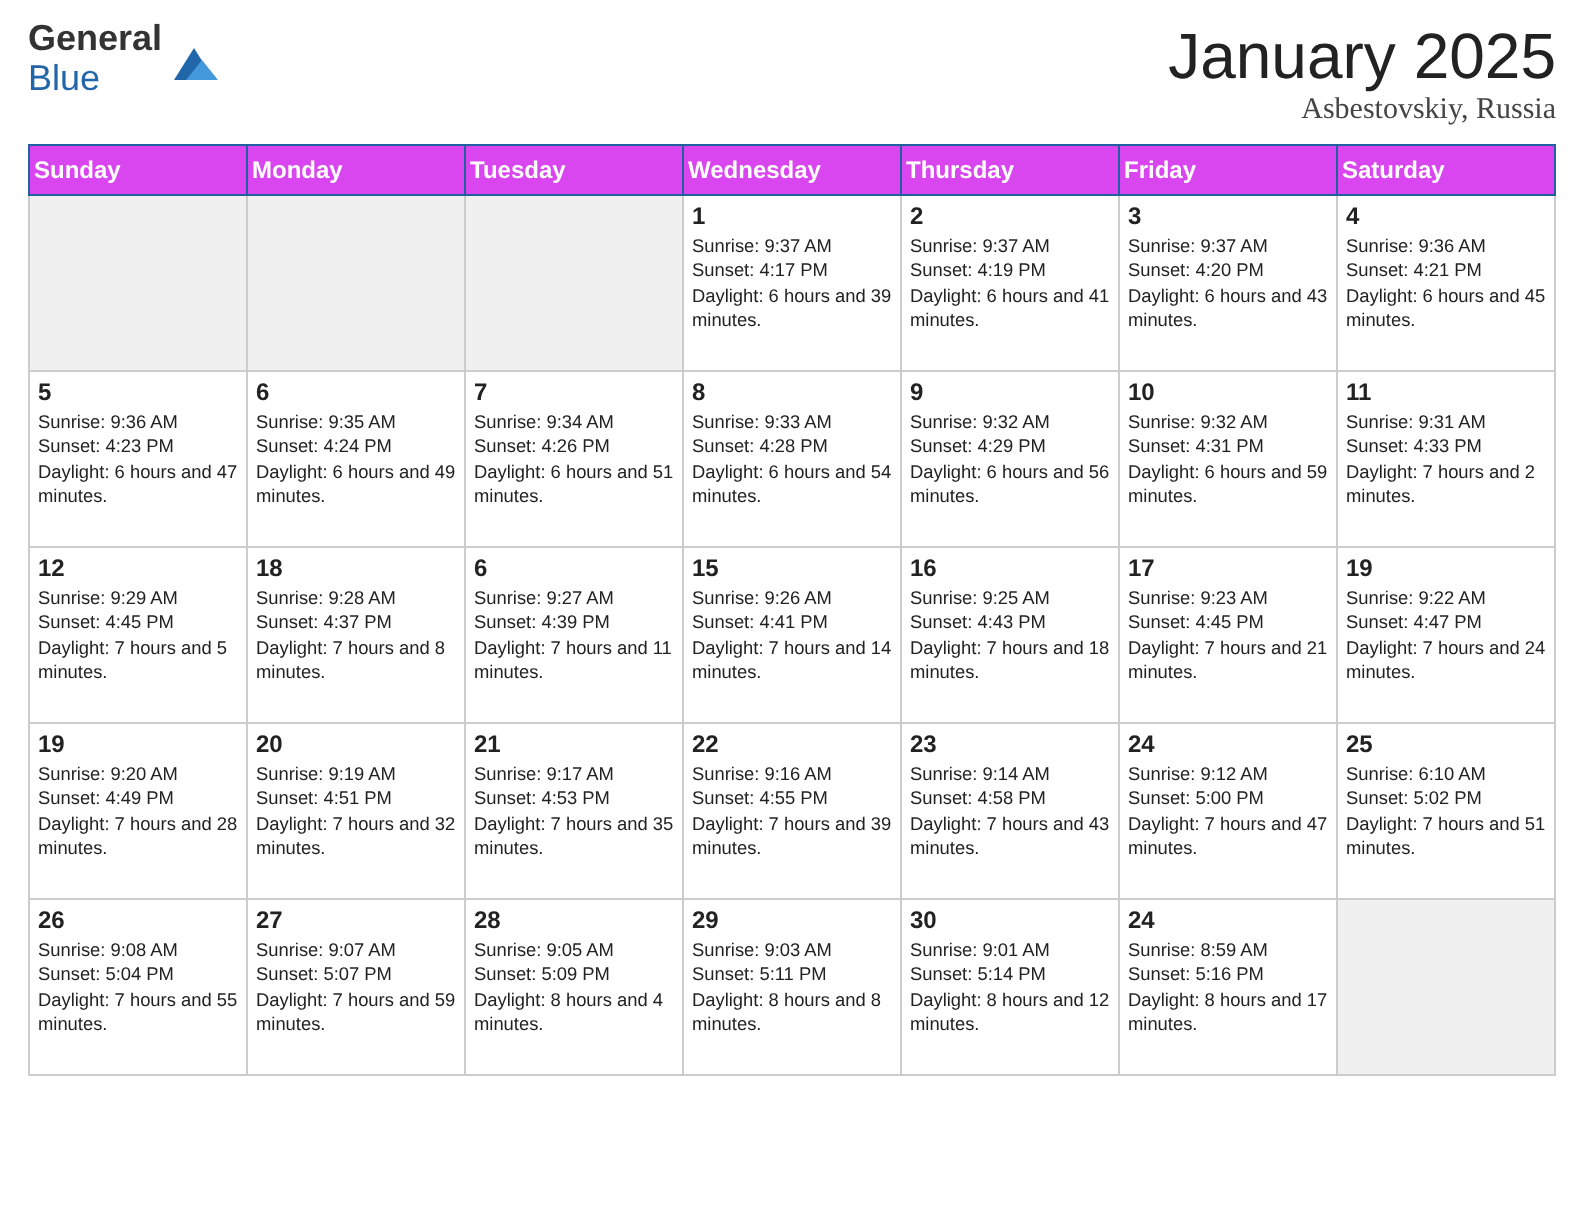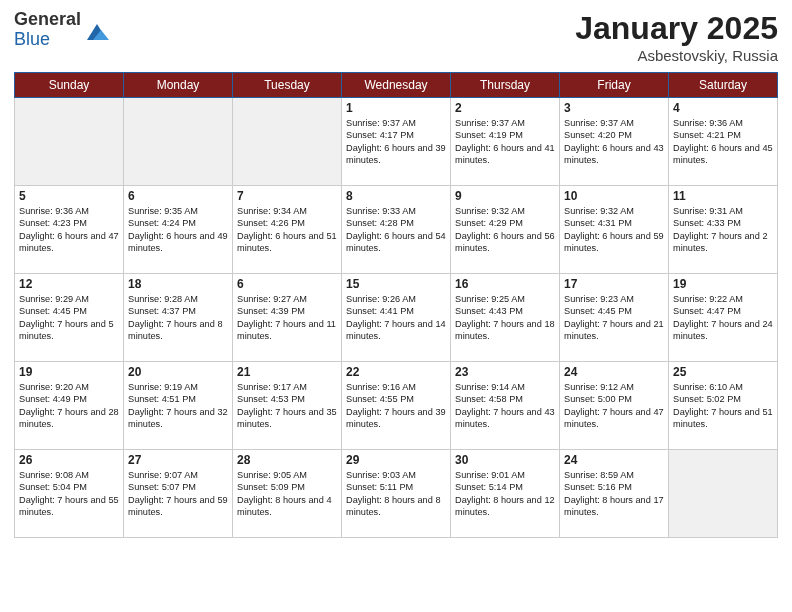--- a/index.html
+++ b/index.html
@@ -45,38 +45,39 @@
     .logo-icon {
       width: 28px;
       height: 28px;
       margin-left: 2px;
     }
     .title-block {
       text-align: right;
     }
     .title-month {
       font-size: 32px;
-      font-weight: bold;
+      font-weight: normal;
       color: #222;
     }
     .title-location {
       font-size: 15px;
       color: #444;
+      font-family: Liberation Serif, serif;
     }
     .calendar-table {
       width: 100%;
       border-collapse: collapse;
       table-layout: fixed;
     }
     .calendar-table th {
-      background: #7f1d1d;
+      background: #d946ef;
       color: #fff;
       font-size: 12px;
-      font-weight: normal;
-      text-align: center;
+      font-weight: bold;
+      text-align: left;
       padding: 5px 2px;
       border: 1px solid #2060a0;
     }
     .calendar-table td {
       border: 1px solid #ccc;
       vertical-align: top;
       padding: 3px 4px;
       font-size: 9.5px;
       color: #222;
       min-height: 80px;

